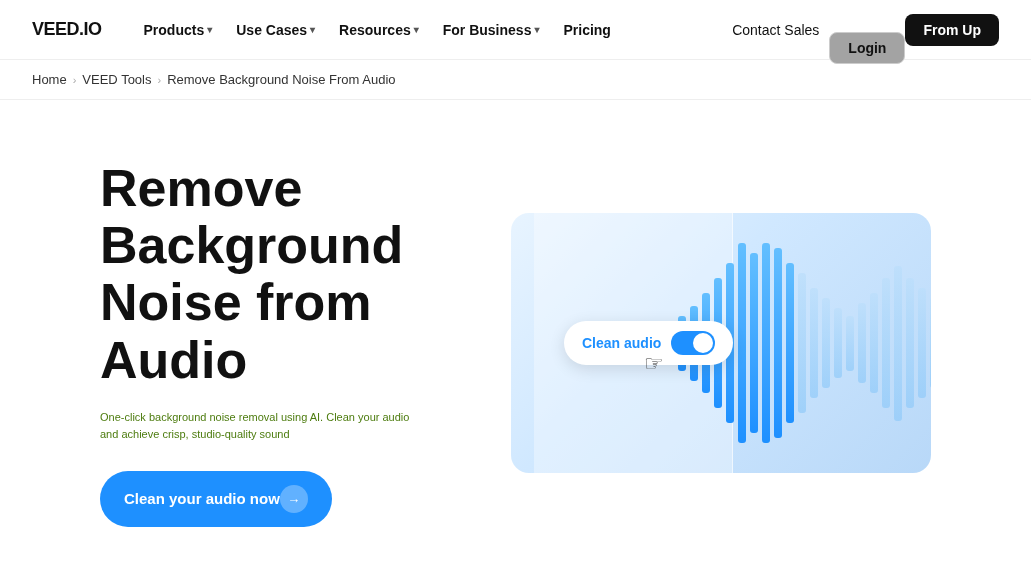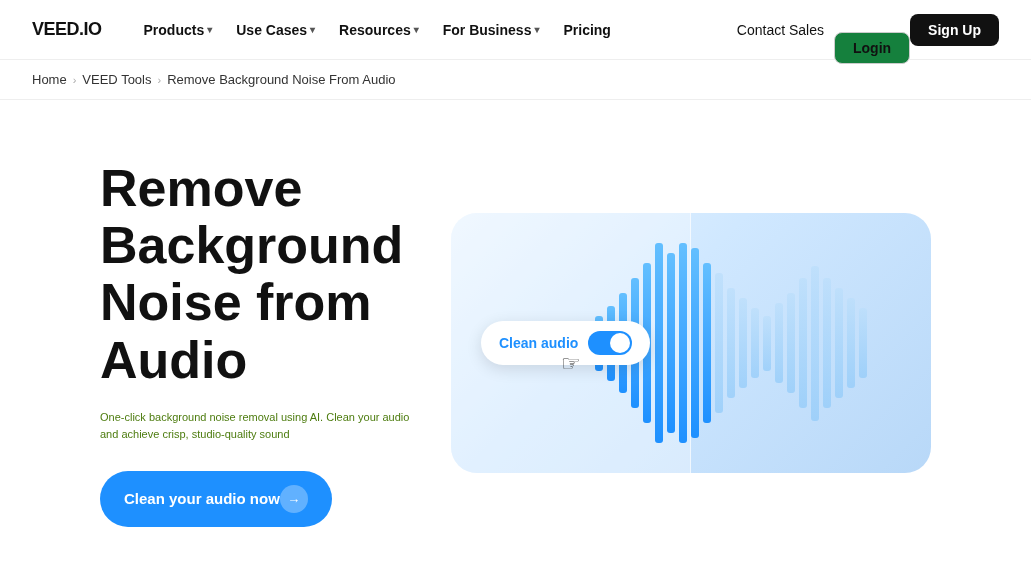--- a/index.html
+++ b/index.html
@@ -17,21 +17,21 @@
     .nav-item {
       display: flex; align-items: center; gap: 3px; padding: 6px 10px;
       font-size: 14px; font-weight: 700; color: #111; cursor: pointer;
       border-radius: 6px; white-space: nowrap;
     }
     .nav-chevron { font-size: 10px; color: #555; }
     .navbar-actions { display: flex; align-items: center; }
     .btn-contact { font-size: 14px; color: #111; cursor: pointer; padding: 6px 10px; }
     .btn-login {
       font-size: 14px; font-weight: 600; color: #111; cursor: pointer;
-      border: 1.5px solid #ccc; border-radius: 8px; padding: 7px 18px; background: #15803d; margin-top: 36px;
+      border: 1.5px solid #ccc; border-radius: 8px; padding: 7px 18px; background: #a3a3a3; margin-top: 36px;
     }
     .btn-signup {
       font-size: 14px; font-weight: 600; color: #fff; cursor: pointer;
       background: #111; border-radius: 8px; padding: 8px 18px; border: none;
     }
 
     
     .breadcrumb {
       display: flex; align-items: center; padding: 12px 32px; gap: 6px;
       font-size: 13px; color: #666; border-bottom: 1px solid #eee;
@@ -58,22 +58,22 @@
       padding: 14px 24px; font-size: 15px; font-weight: 600; cursor: pointer;
     }
     .btn-cta-icon {
       width: 28px; height: 28px; background: rgba(255,255,255,0.3);
       border-radius: 50%; display: flex; align-items: center; justify-content: center;
       font-size: 13px;
     }
 
     
     .hero-right {
-      width: 480px; height: 260px; background: linear-gradient(135deg, #e8f4ff 0%, #d0e8ff 40%, #b8d8f8 100%);
-      border-radius: 26px; position: relative; overflow: hidden; flex-shrink: 0;
+      width: 420px; height: 260px; background: linear-gradient(135deg, #e8f4ff 0%, #d0e8ff 40%, #b8d8f8 100%);
+      border-radius: 18px; position: relative; overflow: hidden; flex-shrink: 0; padding-left: 23px;
     }
     .hero-illustration {
       width: 100%; height: 100%; position: relative;
     }
     
     .waveform {
       position: absolute; bottom: 0; top: 0; right: 20px; left: 120px;
       display: flex; align-items: center; gap: 4px;
     }
     .wave-bar {
@@ -131,21 +131,21 @@
       <span>For Business</span>
       <span class="nav-chevron">▾</span>
     </div>
     <div class="nav-item">
       <span>Pricing</span>
     </div>
   </div>
   <div class="navbar-actions">
     <span class="btn-contact">Contact Sales</span>
     <button class="btn-login">Login</button>
-    <button class="btn-signup">Sign Up</button>
+    <button class="btn-signup">From Up</button>
   </div>
 </nav>
 
 <div class="breadcrumb">
   <a href="#">Home</a>
   <span class="breadcrumb-sep">›</span>
   <a href="#">VEED Tools</a>
   <span class="breadcrumb-sep">›</span>
   <span class="breadcrumb-current">Remove Background Noise From Audio</span>
 </div>

